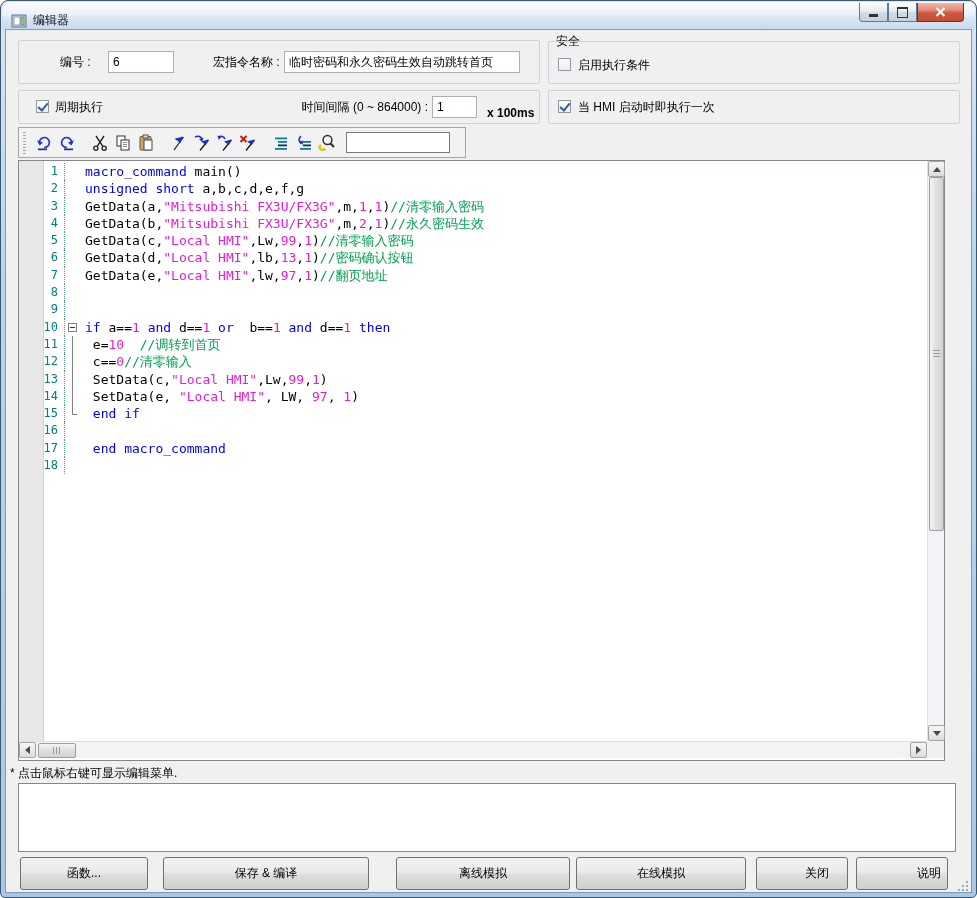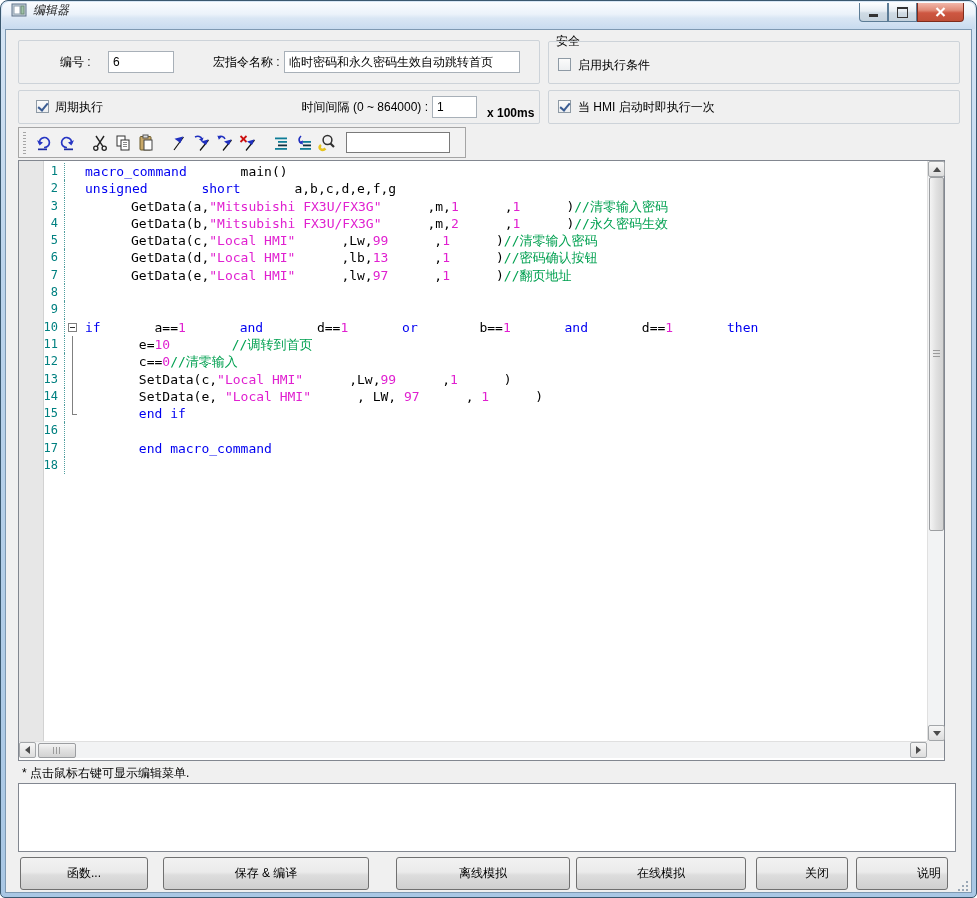--- a/index.html
+++ b/index.html
@@ -3,21 +3,21 @@
 <meta charset="utf-8">
 <style>
   html,body{margin:0;padding:0;}
   body{width:977px;height:898px;position:relative;font-family:"Liberation Sans",sans-serif;font-size:12px;background:#fff;overflow:hidden;}
 
   
   .frame{position:absolute;inset:0;background:linear-gradient(180deg,#D7E6F5 0%,#BCD4EC 30%,#A9C7E4 100%);
          border:1px solid #3A586F;border-radius:8px 8px 5px 5px;box-sizing:border-box;}
   .titlebar{position:absolute;left:1px;top:1px;right:1px;height:27px;border-radius:7px 7px 0 0;
             background:linear-gradient(180deg,#FAFCFE 0%,#EBF2FA 45%,#D9E6F4 60%,#C8DBEF 100%);
-            display:flex;align-items:flex-start;font-style:italic;}
+            display:flex;align-items:flex-end;}
   .app-icon{margin-left:9px;width:16px;height:16px;display:inline-block;}
   .title-text{margin-left:6px;color:#111;font-size:12px;}
   .winbtns{position:absolute;top:1px;right:11px;display:flex;}
   .wbtn{height:19px;border:1px solid #5C7C96;border-top:none;display:flex;align-items:center;justify-content:center;box-sizing:border-box;}
   .wbtn.min,.wbtn.max{width:29px;background:linear-gradient(180deg,#FDFEFE,#E6EDF3 45%,#CFDBE4 55%,#C4D2DD);}
   .wbtn.min{border-radius:0 0 0 4px;}
   .wbtn.close{width:47px;border-radius:0 0 4px 0;background:linear-gradient(180deg,#F2B7AA,#E08A77 40%,#CE5742 55%,#C04F38);border-color:#7E2C1D;}
   .glyph-min{width:9px;height:3px;background:#333;margin-top:6px;}
   .glyph-max{width:9px;height:8px;border:1px solid #333;border-top:2px solid #333;background:transparent;}
 
@@ -50,21 +50,21 @@
   .ln{flex:0 0 46px;text-align:right;padding-right:6px;color:var(--c-ln,#008080);font-size:12px;
       border-right:1px dotted #4F9E9E;box-sizing:border-box;}
   .fd{flex:0 0 16px;position:relative;}
   .fd-mid::before{content:"";position:absolute;left:7px;top:0;bottom:0;border-left:1px solid #808080;}
   .fd-end::before{content:"";position:absolute;left:7px;top:0;height:9px;border-left:1px solid #808080;}
   .fd-end::after{content:"";position:absolute;left:7px;top:9px;width:5px;border-top:1px solid #808080;}
   .fdbox{position:absolute;left:3px;top:4px;width:9px;height:9px;border:1px solid #808080;background:#fff;box-sizing:border-box;}
   .fdbox::after{content:"";position:absolute;left:1px;right:1px;top:3px;border-top:1px solid #303030;}
   .ct{padding-left:4px;}
   .tk-k{color:var(--c-k,#0000F0);}
-  .tk-p{color:var(--c-p,#000);padding-left:46px;}
+  .tk-p{color:var(--c-p,#000);}
   .tk-s{color:var(--c-s,#E020D0);}
   .tk-n{color:var(--c-n,#E020D0);}
   .tk-c{color:var(--c-c,#00A050);}
 
   
   .vsb{position:absolute;left:908px;top:0;width:17px;height:580px;background:#F2F3F4;border-left:1px solid #E0E0E0;box-sizing:border-box;}
   .hsb{position:absolute;left:0;top:580px;width:908px;height:17px;background:#F2F3F4;border-top:1px solid #E0E0E0;box-sizing:border-box;}
   .sb-btn{position:absolute;background:linear-gradient(180deg,#F6F6F6,#DDDDDD);border:1px solid #A3A6A9;border-radius:2px;
           display:flex;align-items:center;justify-content:center;box-sizing:border-box;}
   .arr{width:0;height:0;}
@@ -76,21 +76,21 @@
           background:linear-gradient(90deg,#F4F4F4,#E0E0E0 50%,#D2D2D2);box-sizing:border-box;}
   .vthumb::after{content:"";position:absolute;left:3px;right:3px;top:50%;margin-top:-4px;height:8px;
           background:repeating-linear-gradient(180deg,#9B9B9B 0 1px,transparent 1px 3px);}
   .hthumb{position:absolute;top:1px;height:15px;left:19px;width:38px;border:1px solid #9C9EA1;border-radius:2px;
           background:linear-gradient(180deg,#F4F4F4,#E0E0E0 50%,#D2D2D2);box-sizing:border-box;}
   .hthumb::after{content:"";position:absolute;top:3px;bottom:3px;left:50%;margin-left:-4px;width:8px;
           background:repeating-linear-gradient(90deg,#9B9B9B 0 1px,transparent 1px 3px);}
   .sb-corner{position:absolute;left:908px;top:580px;width:17px;height:17px;background:#F0F0F0;}
 
   
-  .hint{position:absolute;left:10px;top:765px;color:#000;margin-left:12px;}
+  .hint{position:absolute;left:10px;top:765px;color:#000;}
   .msgbox{position:absolute;left:18px;top:783px;width:938px;height:69px;border:1px solid #828790;background:#fff;
           box-sizing:border-box;resize:none;font-family:"Liberation Sans",sans-serif;font-size:12px;padding:2px;}
   .fbtn{position:absolute;top:857px;height:33px;border:1px solid #707070;border-radius:3px;
         background:linear-gradient(180deg,#F2F2F2,#EBEBEB 45%,#DDDDDD 55%,#CFCFCF);
         font-family:"Liberation Sans",sans-serif;font-size:12px;color:#000;box-sizing:border-box;}
   .grip{position:absolute;right:8px;bottom:6px;width:12px;height:12px;
         background:radial-gradient(circle at 2px 10px,#9AA7B5 1px,transparent 1.4px),
                    radial-gradient(circle at 6px 10px,#9AA7B5 1px,transparent 1.4px),
                    radial-gradient(circle at 10px 10px,#9AA7B5 1px,transparent 1.4px),
                    radial-gradient(circle at 6px 6px,#9AA7B5 1px,transparent 1.4px),

